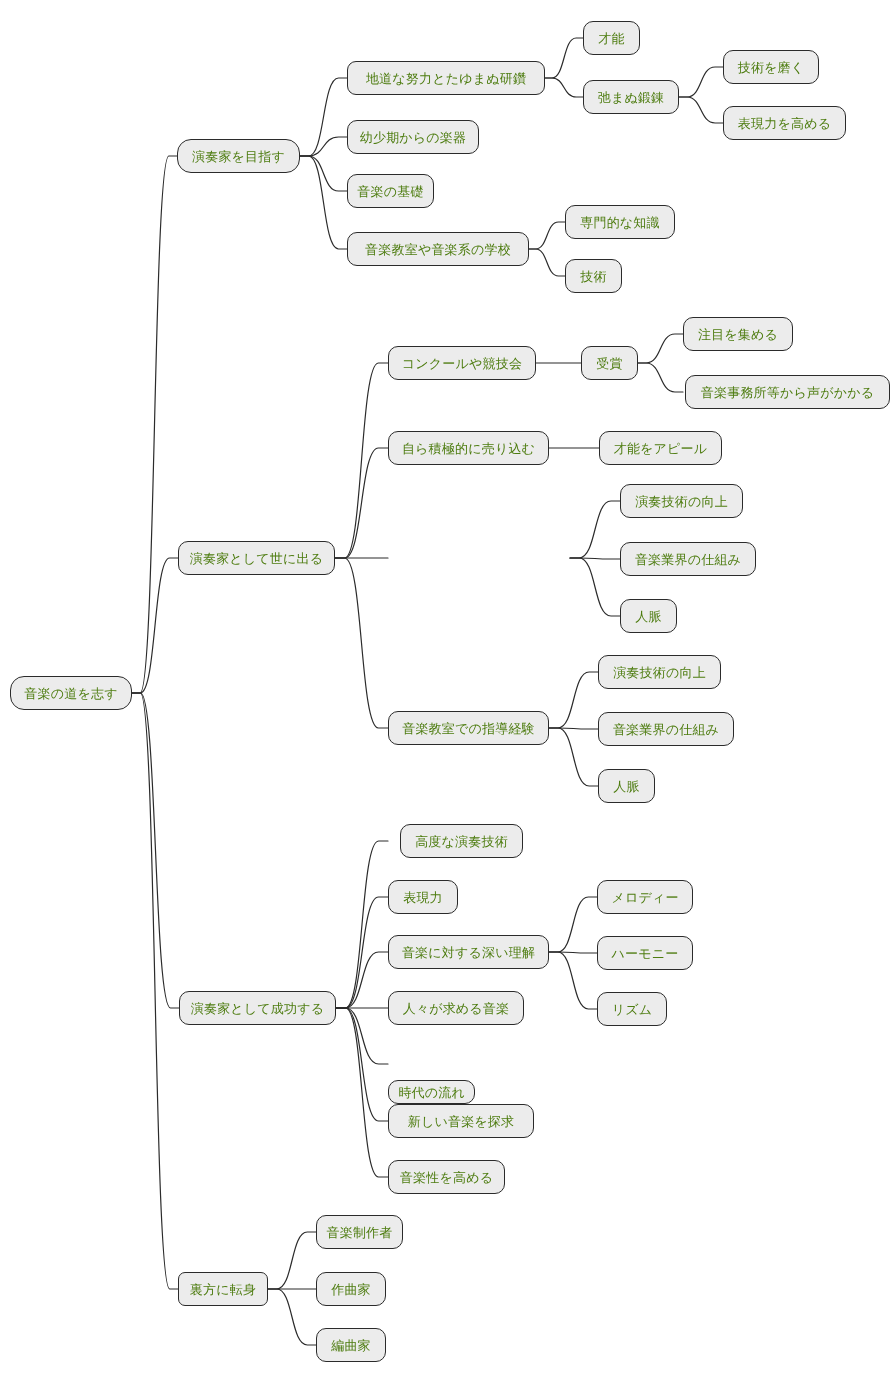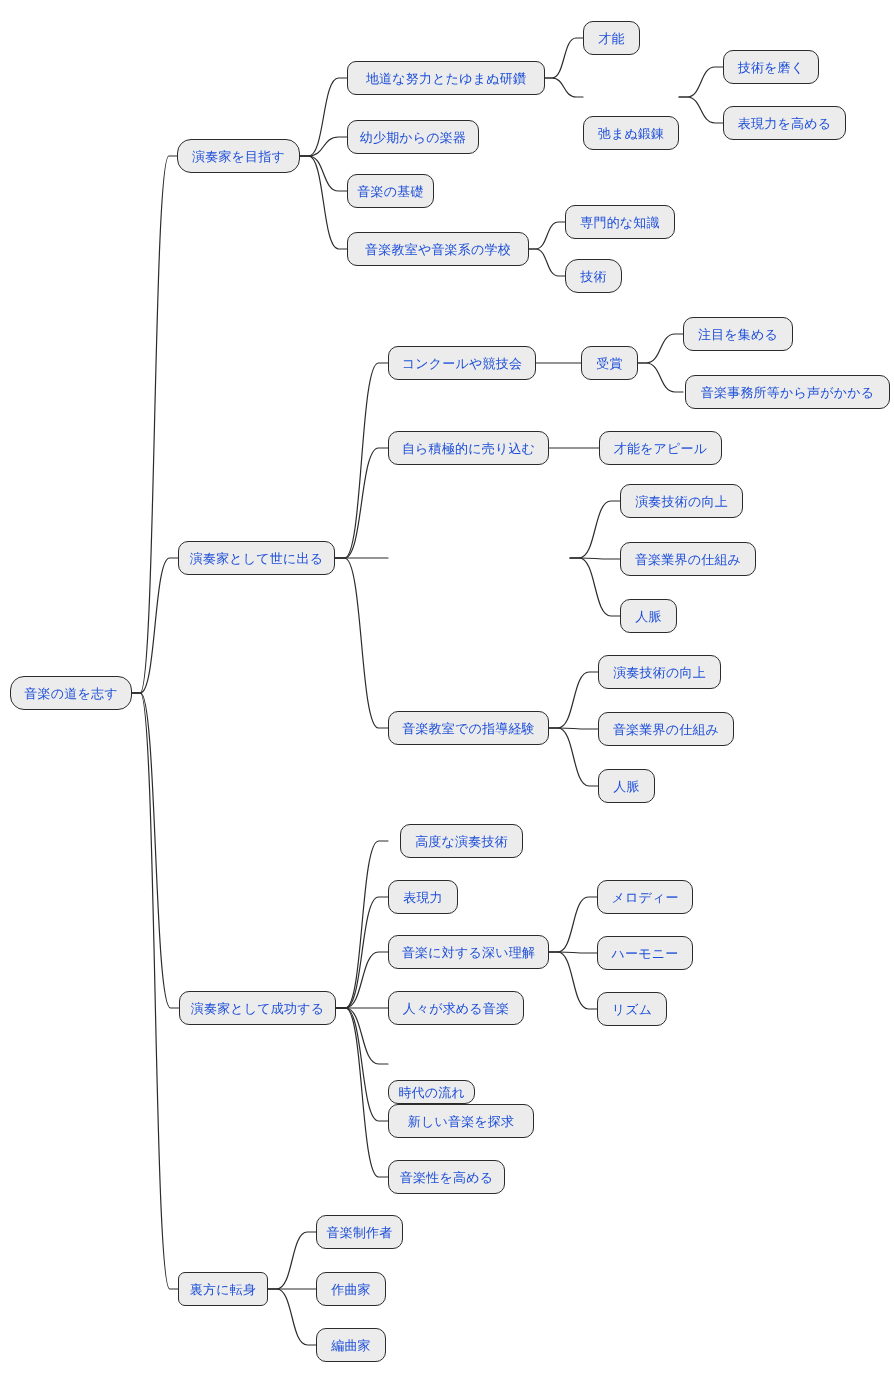--- a/index.html
+++ b/index.html
@@ -25,21 +25,21 @@
   }
   .node {
     position: absolute;
     box-sizing: border-box;
     display: flex;
     align-items: center;
     justify-content: center;
     background: #ececec;
     border: 1.4px solid #2b2b2b;
     border-radius: 10px;
-    color: #1d4ed8;
+    color: #4d7c0f;
     font-size: 13px;
     line-height: 1;
     white-space: nowrap;
     letter-spacing: 0.2px;
     padding: 0 9px;
   }
   .node.root {
     border-radius: 14px;
   }
   .node-label {
@@ -99,42 +99,42 @@
     </div>
     <div class="node" style="left: 177px; top: 139px; width: 123px; height: 34px; border-radius: 14px;">
       <span class="node-label">演奏家を目指す</span>
     </div>
     <div class="node" style="left: 347px; top: 61px; width: 198px; height: 34px; border-radius: 9px;">
       <span class="node-label">地道な努力とたゆまぬ研鑽</span>
     </div>
     <div class="node" style="left: 583px; top: 21px; width: 57px; height: 34px;">
       <span class="node-label">才能</span>
     </div>
-    <div class="node" style="left: 583px; top: 80px; width: 96px; height: 34px; margin-top: 36px;">
+    <div class="node" style="left: 583px; top: 80px; width: 96px; height: 34px;">
       <span class="node-label">弛まぬ鍛錬</span>
     </div>
     <div class="node" style="left: 723px; top: 50px; width: 96px; height: 34px;">
       <span class="node-label">技術を磨く</span>
     </div>
     <div class="node" style="left: 723px; top: 106px; width: 123px; height: 34px;">
       <span class="node-label">表現力を高める</span>
     </div>
     <div class="node" style="left: 347px; top: 120px; width: 132px; height: 34px;">
       <span class="node-label">幼少期からの楽器</span>
     </div>
     <div class="node" style="left: 347px; top: 174px; width: 87px; height: 34px;">
       <span class="node-label">音楽の基礎</span>
     </div>
     <div class="node" style="left: 347px; top: 232px; width: 182px; height: 34px;">
       <span class="node-label">音楽教室や音楽系の学校</span>
     </div>
     <div class="node" style="left: 565px; top: 205px; width: 110px; height: 34px;">
       <span class="node-label">専門的な知識</span>
     </div>
-    <div class="node" style="left: 565px; top: 259px; width: 57px; height: 34px; border-radius: 13px;">
+    <div class="node" style="left: 565px; top: 259px; width: 57px; height: 34px;">
       <span class="node-label">技術</span>
     </div>
     <div class="node" style="left: 178px; top: 541px; width: 157px; height: 34px;">
       <span class="node-label">演奏家として世に出る</span>
     </div>
     <div class="node" style="left: 388px; top: 346px; width: 148px; height: 34px;">
       <span class="node-label">コンクールや競技会</span>
     </div>
     <div class="node" style="left: 581px; top: 346px; width: 57px; height: 34px;">
       <span class="node-label">受賞</span>

